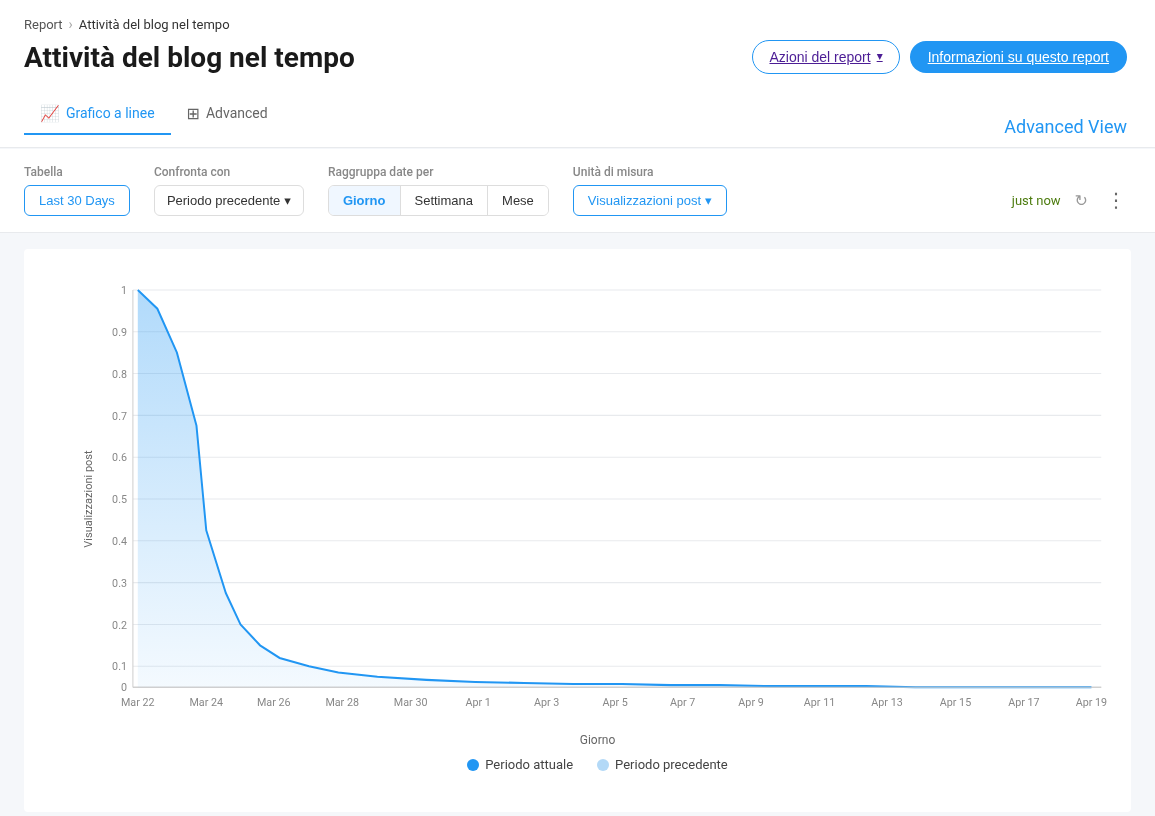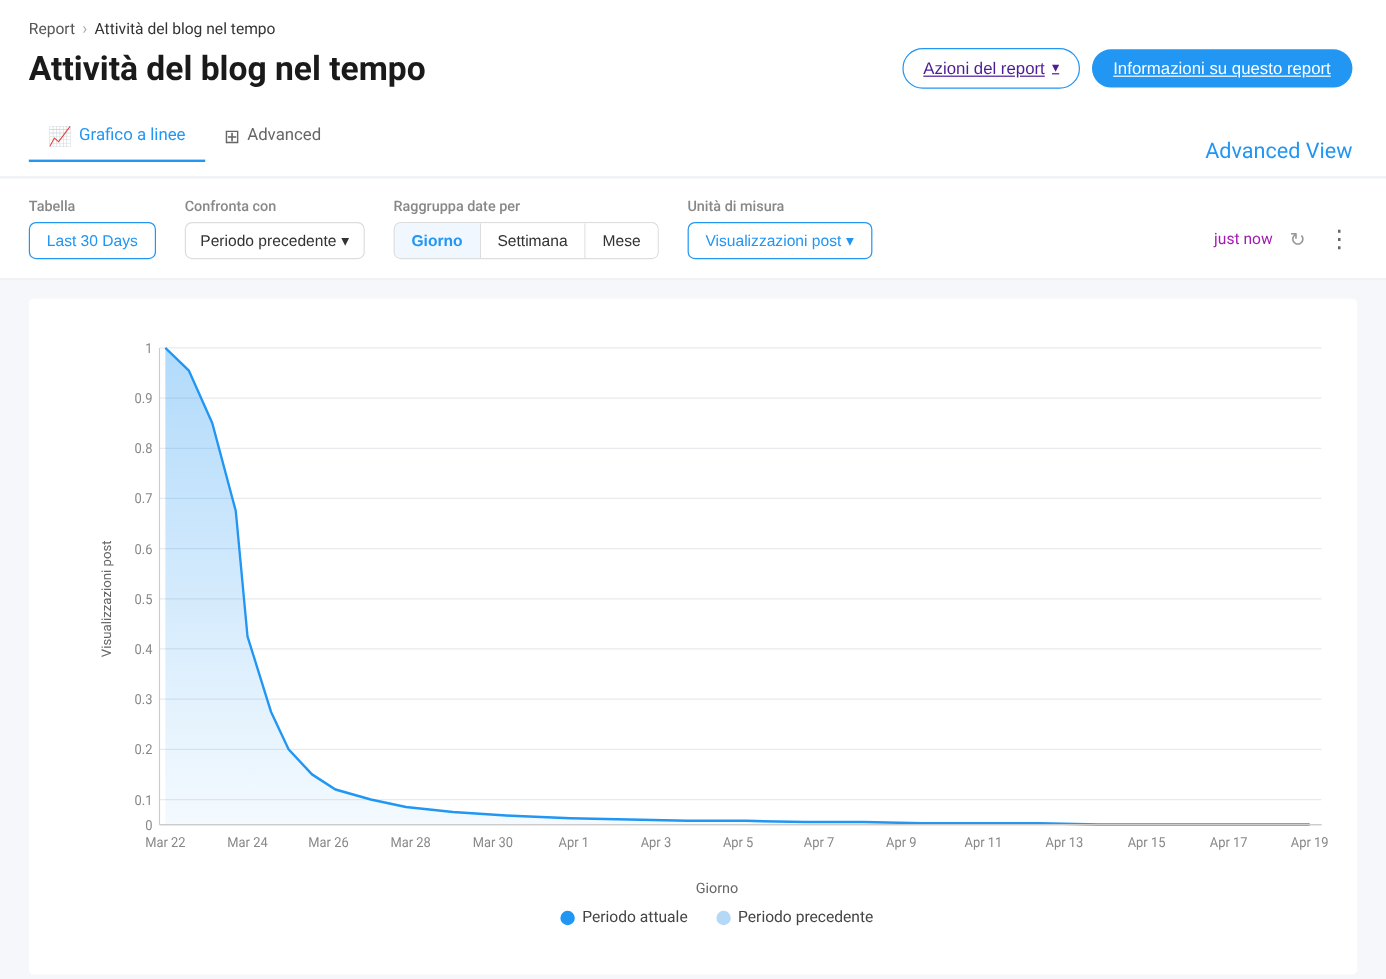--- a/index.html
+++ b/index.html
@@ -198,21 +198,21 @@
       cursor: pointer;
     }
     .controls-right {
       margin-left: auto;
       display: flex;
       align-items: center;
       gap: 10px;
     }
     .just-now-text {
       font-size: 13px;
-      color: #a21caf;
+      color: #4d7c0f;
       margin-left: 37px;
     }
     .refresh-btn {
       background: none;
       border: none;
       cursor: pointer;
       color: #999;
       font-size: 16px;
       padding: 4px;
     }

